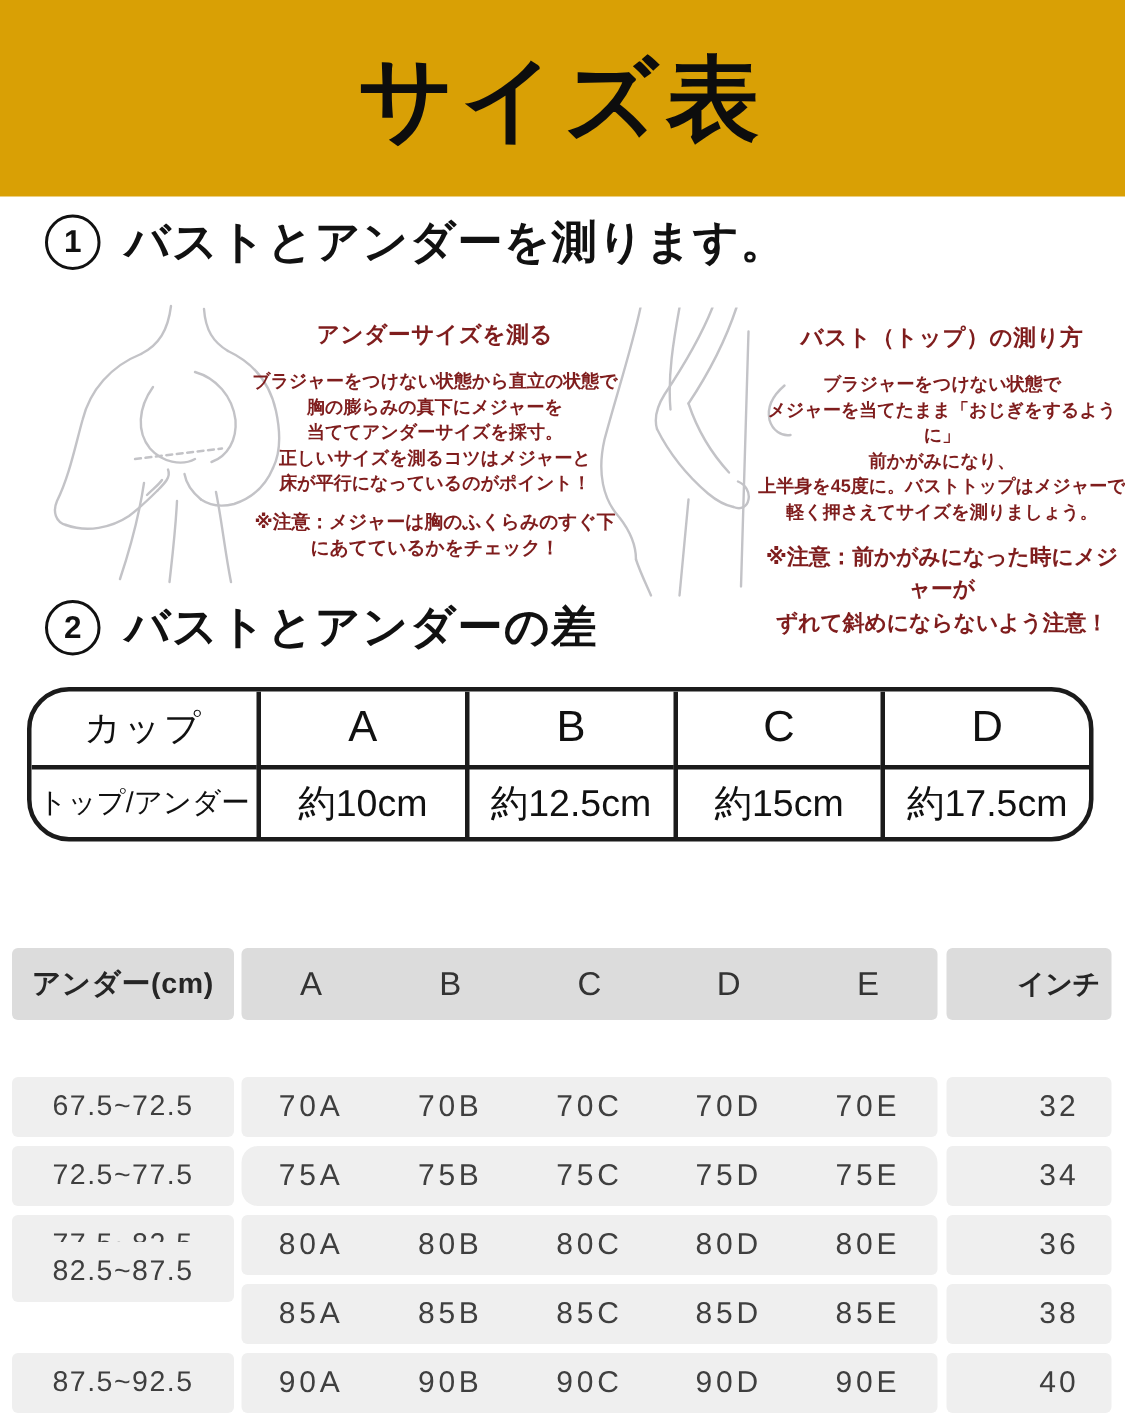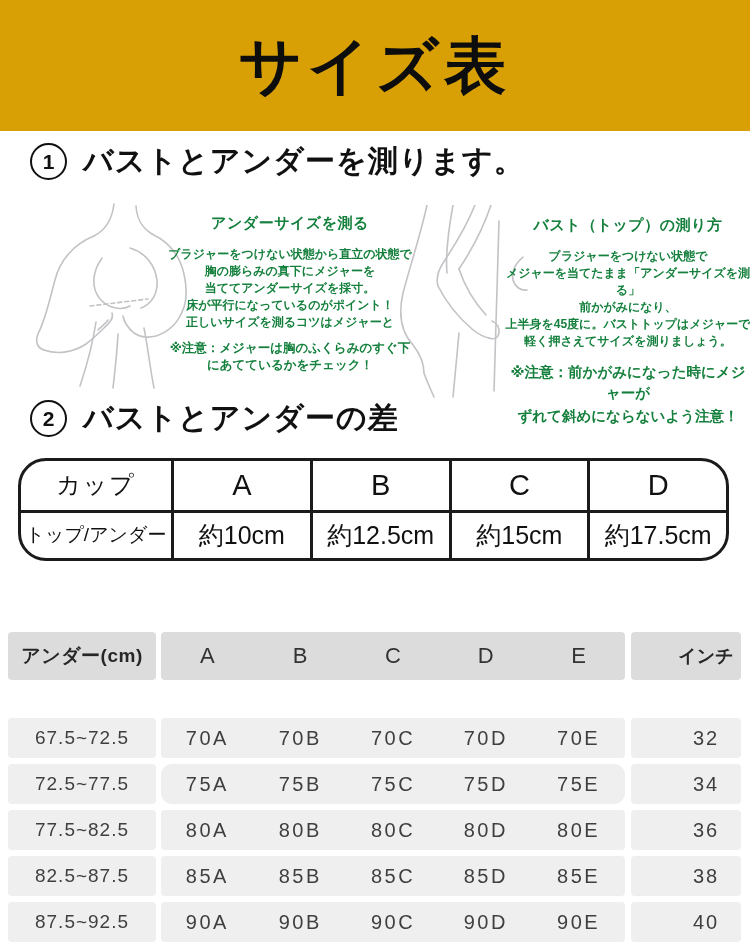--- a/index.html
+++ b/index.html
@@ -21,21 +21,21 @@
   .circ-num{
     width:33px;height:33px;border:2px solid #111;border-radius:50%;
     display:flex;align-items:center;justify-content:center;
     font-size:21px;font-weight:700;flex:0 0 auto;
   }
   .sec-title{font-size:30px;font-weight:700;letter-spacing:1px;white-space:nowrap;}
   
   .sketch{position:absolute;}
   .sketch svg{display:block;}
   
-  .mblock{position:absolute;text-align:center;color:#15803d;}
+  .mblock{position:absolute;text-align:center;color:#7f1d1d;}
   .mblock.left{left:166px;top:214px;width:248px;}
   .mblock.right{left:505px;top:216px;width:246px;}
   .m-title{font-size:15px;font-weight:700;margin-bottom:13px;letter-spacing:0.5px;}
   .m-line{font-size:12px;font-weight:600;line-height:17px;}
   .m-note{margin-top:9px;}
   .m-note .m-noteline{font-size:12.5px;font-weight:700;line-height:17px;}
   .mblock.right .m-noteline{font-size:14.5px;line-height:21px;margin-top:2px;}
   .mblock.right .m-note{margin-top:12px;}
   
   .cup-table{
@@ -103,22 +103,22 @@
       <path d="M116,128 C120,148 122,168 126,188"></path>
       <path d="M90,134 C89,154 87,170 85,188"></path>
     </svg>
   </div>
 
   <div class="mblock left">
     <div class="m-title">アンダーサイズを測る</div>
     <div class="m-line">ブラジャーをつけない状態から直立の状態で</div>
     <div class="m-line">胸の膨らみの真下にメジャーを</div>
     <div class="m-line">当ててアンダーサイズを採寸。</div>
+    <div class="m-line">正しいサイズを測るコツはメジャーと</div>
     <div class="m-line">床が平行になっているのがポイント！</div>
-    <div class="m-line">正しいサイズを測るコツはメジャーと</div>
     <div class="m-note">
       <div class="m-noteline">※注意：メジャーは胸のふくらみのすぐ下</div>
       <div class="m-noteline">にあてているかをチェック！</div>
     </div>
   </div>
 
   <div class="sketch" style="left:393px;top:205px;">
     <svg width="140" height="195" viewBox="0 0 140 195" fill="none" stroke="#C3C3C7" stroke-width="1.6" stroke-linecap="round">
       <path d="M34,0 C28,28 18,58 10,88 C5,110 9,128 20,140 C27,149 31,158 31,168"></path>
       <path d="M60,0 C56,22 52,46 54,68"></path>
@@ -130,21 +130,21 @@
       <path d="M106,16 L101,186"></path>
       <path d="M130,52 C123,58 118,66 120,75 C122,82 128,86 134,85"></path>
       <path d="M31,168 C34,177 38,185 41,192"></path>
       <path d="M66,128 C64,150 62,172 60,192"></path>
     </svg>
   </div>
 
   <div class="mblock right">
     <div class="m-title">バスト（トップ）の測り方</div>
     <div class="m-line">ブラジャーをつけない状態で</div>
-    <div class="m-line">メジャーを当てたまま「アンダーサイズを測る」</div>
+    <div class="m-line">メジャーを当てたまま「おじぎをするように」</div>
     <div class="m-line">前かがみになり、</div>
     <div class="m-line">上半身を45度に。バストトップはメジャーで</div>
     <div class="m-line">軽く押さえてサイズを測りましょう。</div>
     <div class="m-note">
       <div class="m-noteline">※注意：前かがみになった時にメジャーが</div>
       <div class="m-noteline">ずれて斜めにならないよう注意！</div>
     </div>
   </div>
 
   <div class="sec-head s2">
@@ -198,21 +198,21 @@
   <div class="st-block st-row-block st-under-col st-under-val" style="top:810px;">77.5~82.5</div>
   <div class="st-block st-row-block st-cups-col" style="top:810px;align-items:stretch;">
     <div class="st-size-val">80A</div>
     <div class="st-size-val">80B</div>
     <div class="st-size-val">80C</div>
     <div class="st-size-val">80D</div>
     <div class="st-size-val">80E</div>
   </div>
   <div class="st-block st-row-block st-inch-col st-inch-val" style="top:810px;">36</div>
 
-  <div class="st-block st-row-block st-under-col st-under-val" style="top:856px;">82.5~87.5</div>
+  <div class="st-block st-row-block st-under-col st-under-val" style="top:828px;">82.5~87.5</div>
   <div class="st-block st-row-block st-cups-col" style="top:856px;align-items:stretch;">
     <div class="st-size-val">85A</div>
     <div class="st-size-val">85B</div>
     <div class="st-size-val">85C</div>
     <div class="st-size-val">85D</div>
     <div class="st-size-val">85E</div>
   </div>
   <div class="st-block st-row-block st-inch-col st-inch-val" style="top:856px;">38</div>
 
   <div class="st-block st-row-block st-under-col st-under-val" style="top:902px;">87.5~92.5</div>

